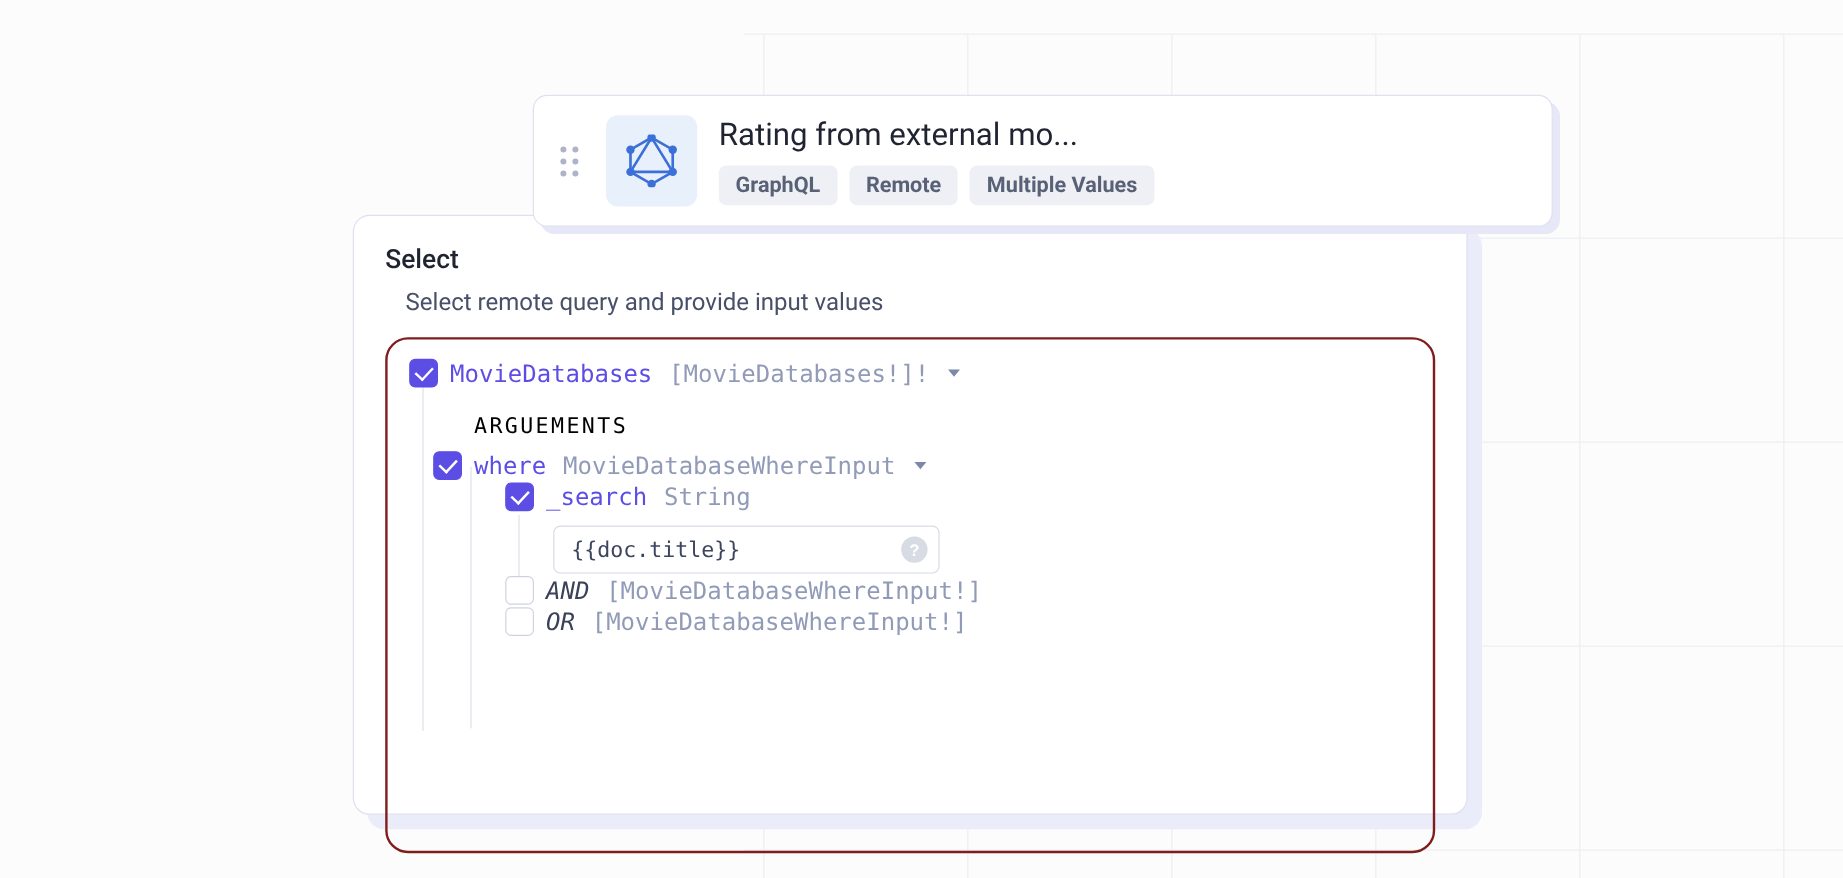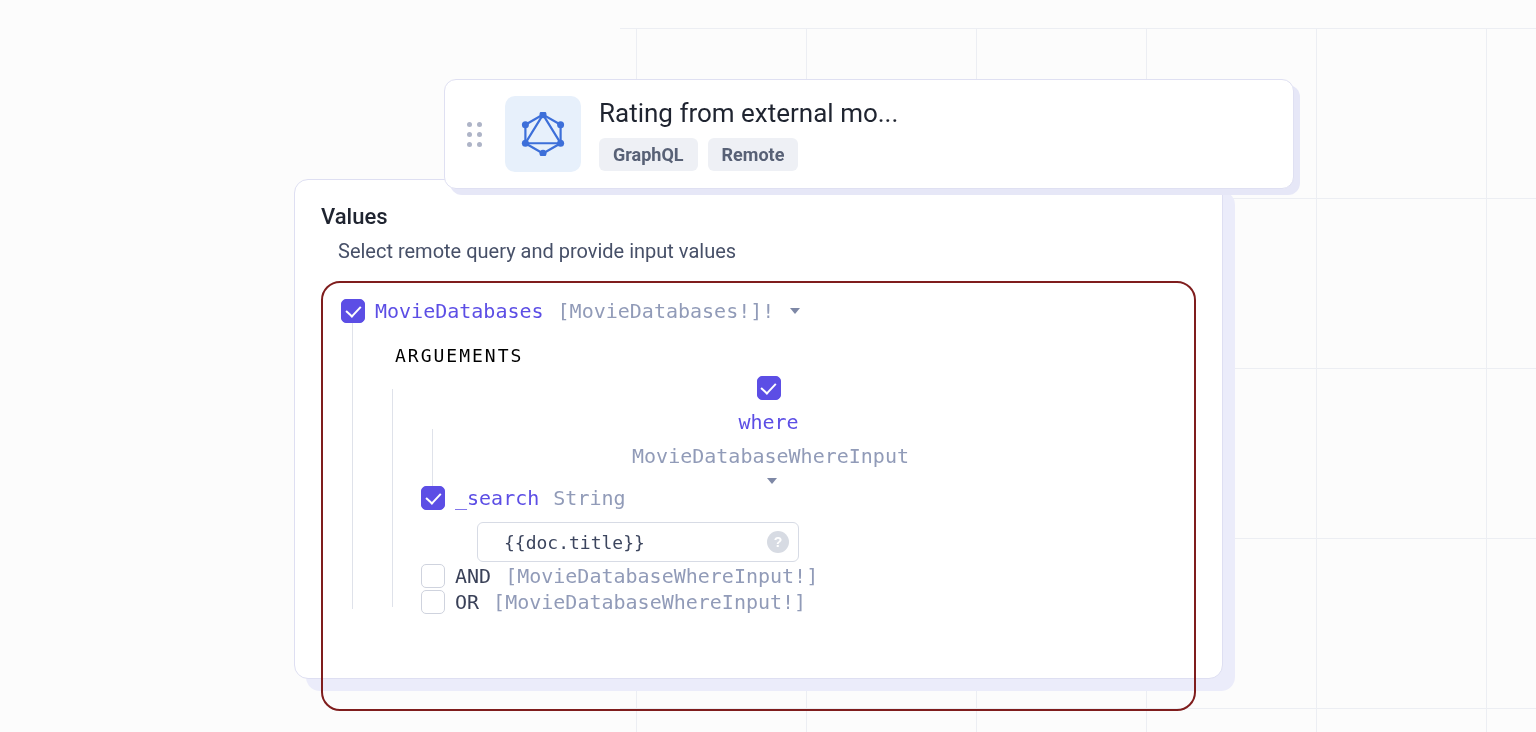--- a/index.html
+++ b/index.html
@@ -69,53 +69,52 @@
   }
   .checkbox.checked::after {
     content:"";
     width:7px; height:12px;
     border: solid #fff;
     border-width: 0 2.5px 2.5px 0;
     transform: rotate(43deg) translate(-1px,-1px);
   }
   .field-name { color:#5c4ee5; font-size:20px; }
   .field-type { color:#919bb8; font-size:20px; margin-left:4px; }
-  .field-plain { color:#3a4158; font-size:20px; }
+  .field-plain { color:#3a4158; font-size:20px;font-style:italic; }
   .caret {
     width:0;height:0;
     border-left:5px solid transparent;
     border-right:5px solid transparent;
     border-top:6px solid #7e88a6;
     margin-left:6px;
   }
   .args-label {
     color:#000000; font-size:18px; letter-spacing:2px;
     margin: 22px 0 10px 54px;
   }
   .tree-line {
     position:absolute; width:1px; background:#dfe2ea;
   }
-  .indent-1 { margin-left: 20px; flex-direction: column; }
+  .indent-1 { margin-left: 20px; }
   .indent-2 { margin-left: 80px; }
   .gap-row { margin-top: 2px; }
 
   .input-wrap {
     margin-left: 120px;
     margin-top: 12px;
   }
   .search-input {
     width: 322px;
     height: 40px;
     border:1px solid #d7dbe5;
     border-radius:6px;
-    padding: 0 40px 0 26px;
+    padding: 0 40px 0 14px;
     font-size:18px;
     color:#3c455e;
     font-family: ui-monospace, SFMono-Regular, Menlo, Consolas, monospace;
-    margin-left: 16px;
   }
   .help {
     position:absolute;
     right:10px; top:50%; transform:translateY(-50%);
     width:22px;height:22px;border-radius:50%;
     background:#d7dbe3; color:#fff;
     display:flex;align-items:center;justify-content:center;
     font-size:14px; font-weight:700;
     font-family: -apple-system, sans-serif;
   }
@@ -164,21 +163,21 @@
   <div class="v" style="left:1316px"></div>
   <div class="v" style="left:1486px"></div>
   <div class="h" style="top:28px"></div>
   <div class="h" style="top:198px"></div>
   <div class="h" style="top:368px"></div>
   <div class="h" style="top:538px"></div>
   <div class="h" style="top:708px"></div>
 </div>
 
 <div class="query-panel">
-  <div class="query-title">Values</div>
+  <div class="query-title">Select</div>
   <div class="query-sub">Select remote query and provide input values</div>
 
   <div class="query-box" style="position:relative;">
 
     <div class="tree-line" style="left:29px; top:36px; height:290px;"></div>
     <div class="tree-line" style="left:69px; top:106px; height:218px;"></div>
     <div class="tree-line" style="left:109px; top:146px; height:64px;"></div>
 
     <div class="row">
       <span class="checkbox checked"></span>
@@ -248,15 +247,16 @@
       </g>
     </svg>
   </div>
   <div class="card-body">
     <div class="card-title-row">
       <span class="card-title">Rating from external mo...</span>
     </div>
     <div class="tag-row">
       <span class="tag">GraphQL</span>
       <span class="tag">Remote</span>
+      <span class="tag">Multiple Values</span>
     </div>
   </div>
 </div>
 
 </body></html>

